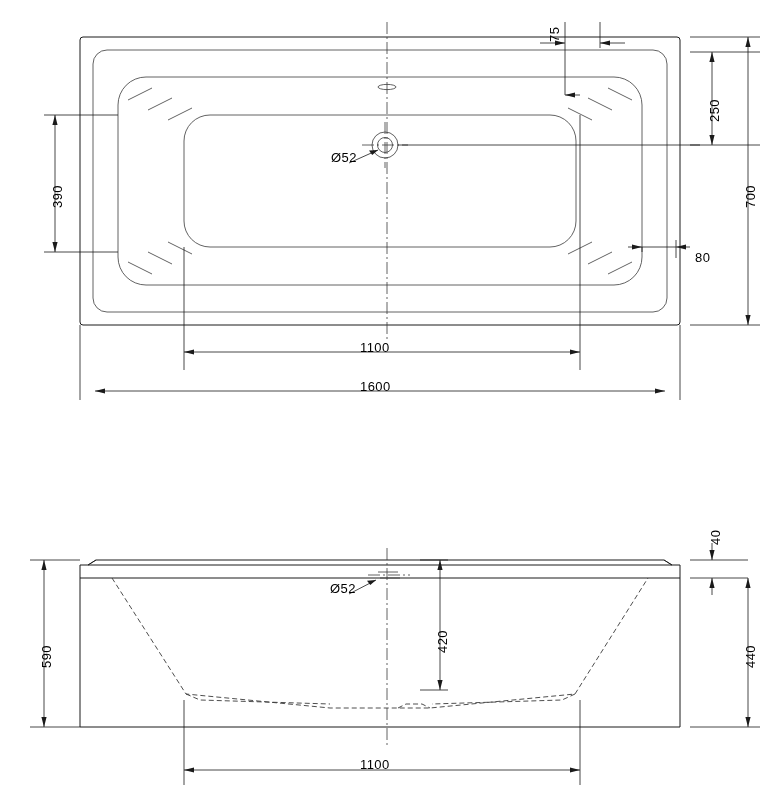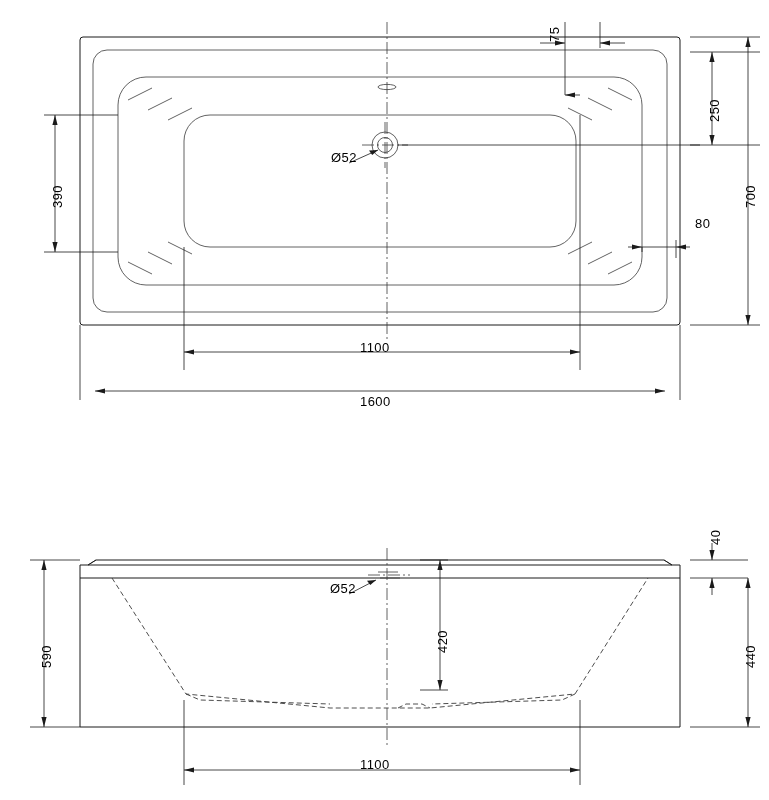--- a/index.html
+++ b/index.html
@@ -224,24 +224,24 @@
       <line class="dimln" x1="184" y1="770" x2="580" y2="770"></line>
       <path class="fillblk" d="M184,770 l10,-2.6 l0,5.2 Z"></path>
       <path class="fillblk" d="M580,770 l-10,-2.6 l0,5.2 Z"></path>
     </g>
   </svg>
 
   <div class="lbl vert" style="left:547px; top:42px;">75</div>
   <div class="lbl vert" style="left:707px; top:122px;">250</div>
   <div class="lbl vert" style="left:743px; top:208px;">700</div>
   <div class="lbl vert" style="left:50px; top:208px;">390</div>
-  <div class="lbl" style="left:695px; top:216px;">80</div>
+  <div class="lbl" style="left:695px; top:250px;">80</div>
   <div class="lbl" style="left:331px; top:150px;">Ø52</div>
   <div class="lbl" style="left:360px; top:340px;">1100</div>
-  <div class="lbl" style="left:360px; top:379px;margin-top:15px;">1600</div>
+  <div class="lbl" style="left:360px; top:379px;">1600</div>
 
   <div class="lbl vert" style="left:708px; top:545px;">40</div>
   <div class="lbl vert" style="left:743px; top:668px;">440</div>
   <div class="lbl vert" style="left:435px; top:653px;">420</div>
   <div class="lbl vert" style="left:39px; top:668px;">590</div>
   <div class="lbl" style="left:330px; top:581px;">Ø52</div>
   <div class="lbl" style="left:360px; top:757px;">1100</div>
 
 </div>
 

